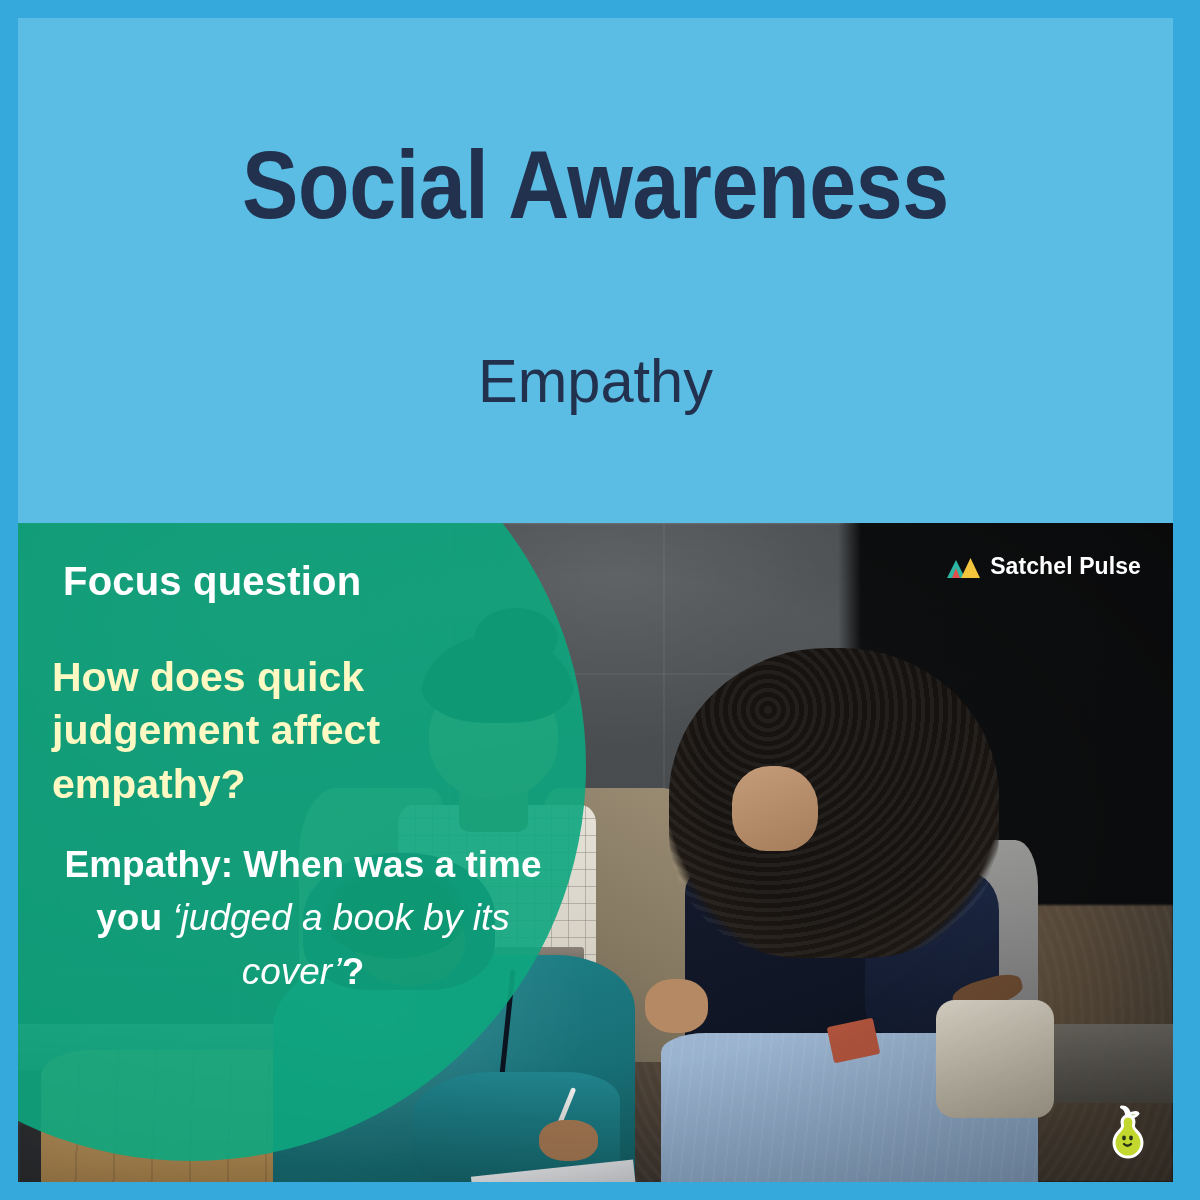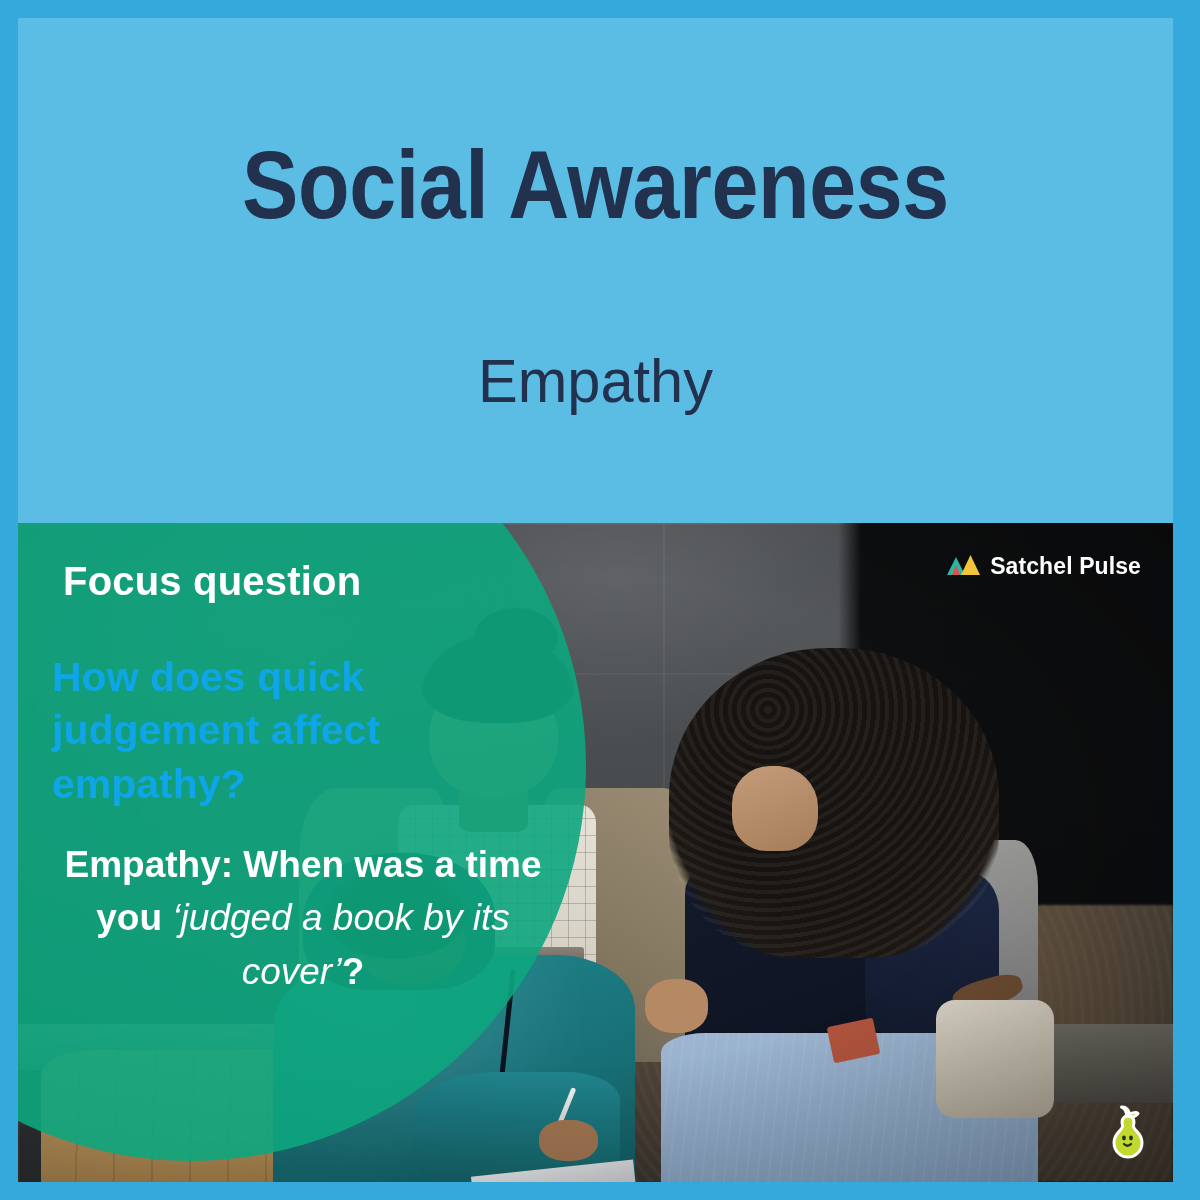--- a/index.html
+++ b/index.html
@@ -289,37 +289,37 @@
 
   
   .focus-label{
     position:absolute;left:45px;top:36px;width:470px;
     font-size:40px;line-height:1.1;font-weight:700;
     color:#ffffff;letter-spacing:.2px;
   }
   .q-main{
     position:absolute;left:34px;top:128px;width:460px;
     font-size:41px;line-height:1.30;font-weight:bold;
-    color:#0ea5e9;text-align:left;
+    color:#fef9c3;text-align:left;
   }
   .q-discuss{
     position:absolute;left:20px;top:315px;width:530px;
     font-size:37px;line-height:1.44;font-weight:bold;
     color:#ffffff;text-align:center;
   }
   .q-discuss .lead{display:inline;}
   .q-discuss .quote{
     font-style:italic;font-weight:normal;
   }
   .q-discuss .qmark{font-weight:bold;font-style:normal;}
 
   
   .sp-logo{
     position:absolute;right:32px;top:30px;
-    display:flex;gap:9px;
+    display:flex;align-items:center;gap:9px;
   }
   .sp-mark{display:block;}
   .sp-text{
     font-size:23px;font-weight:bold;color:#ffffff;letter-spacing:.1px;
     font-family:"Liberation Sans", sans-serif;
   }
 
   
   .pear{
     position:absolute;right:22px;bottom:22px;width:46px;height:56px;

